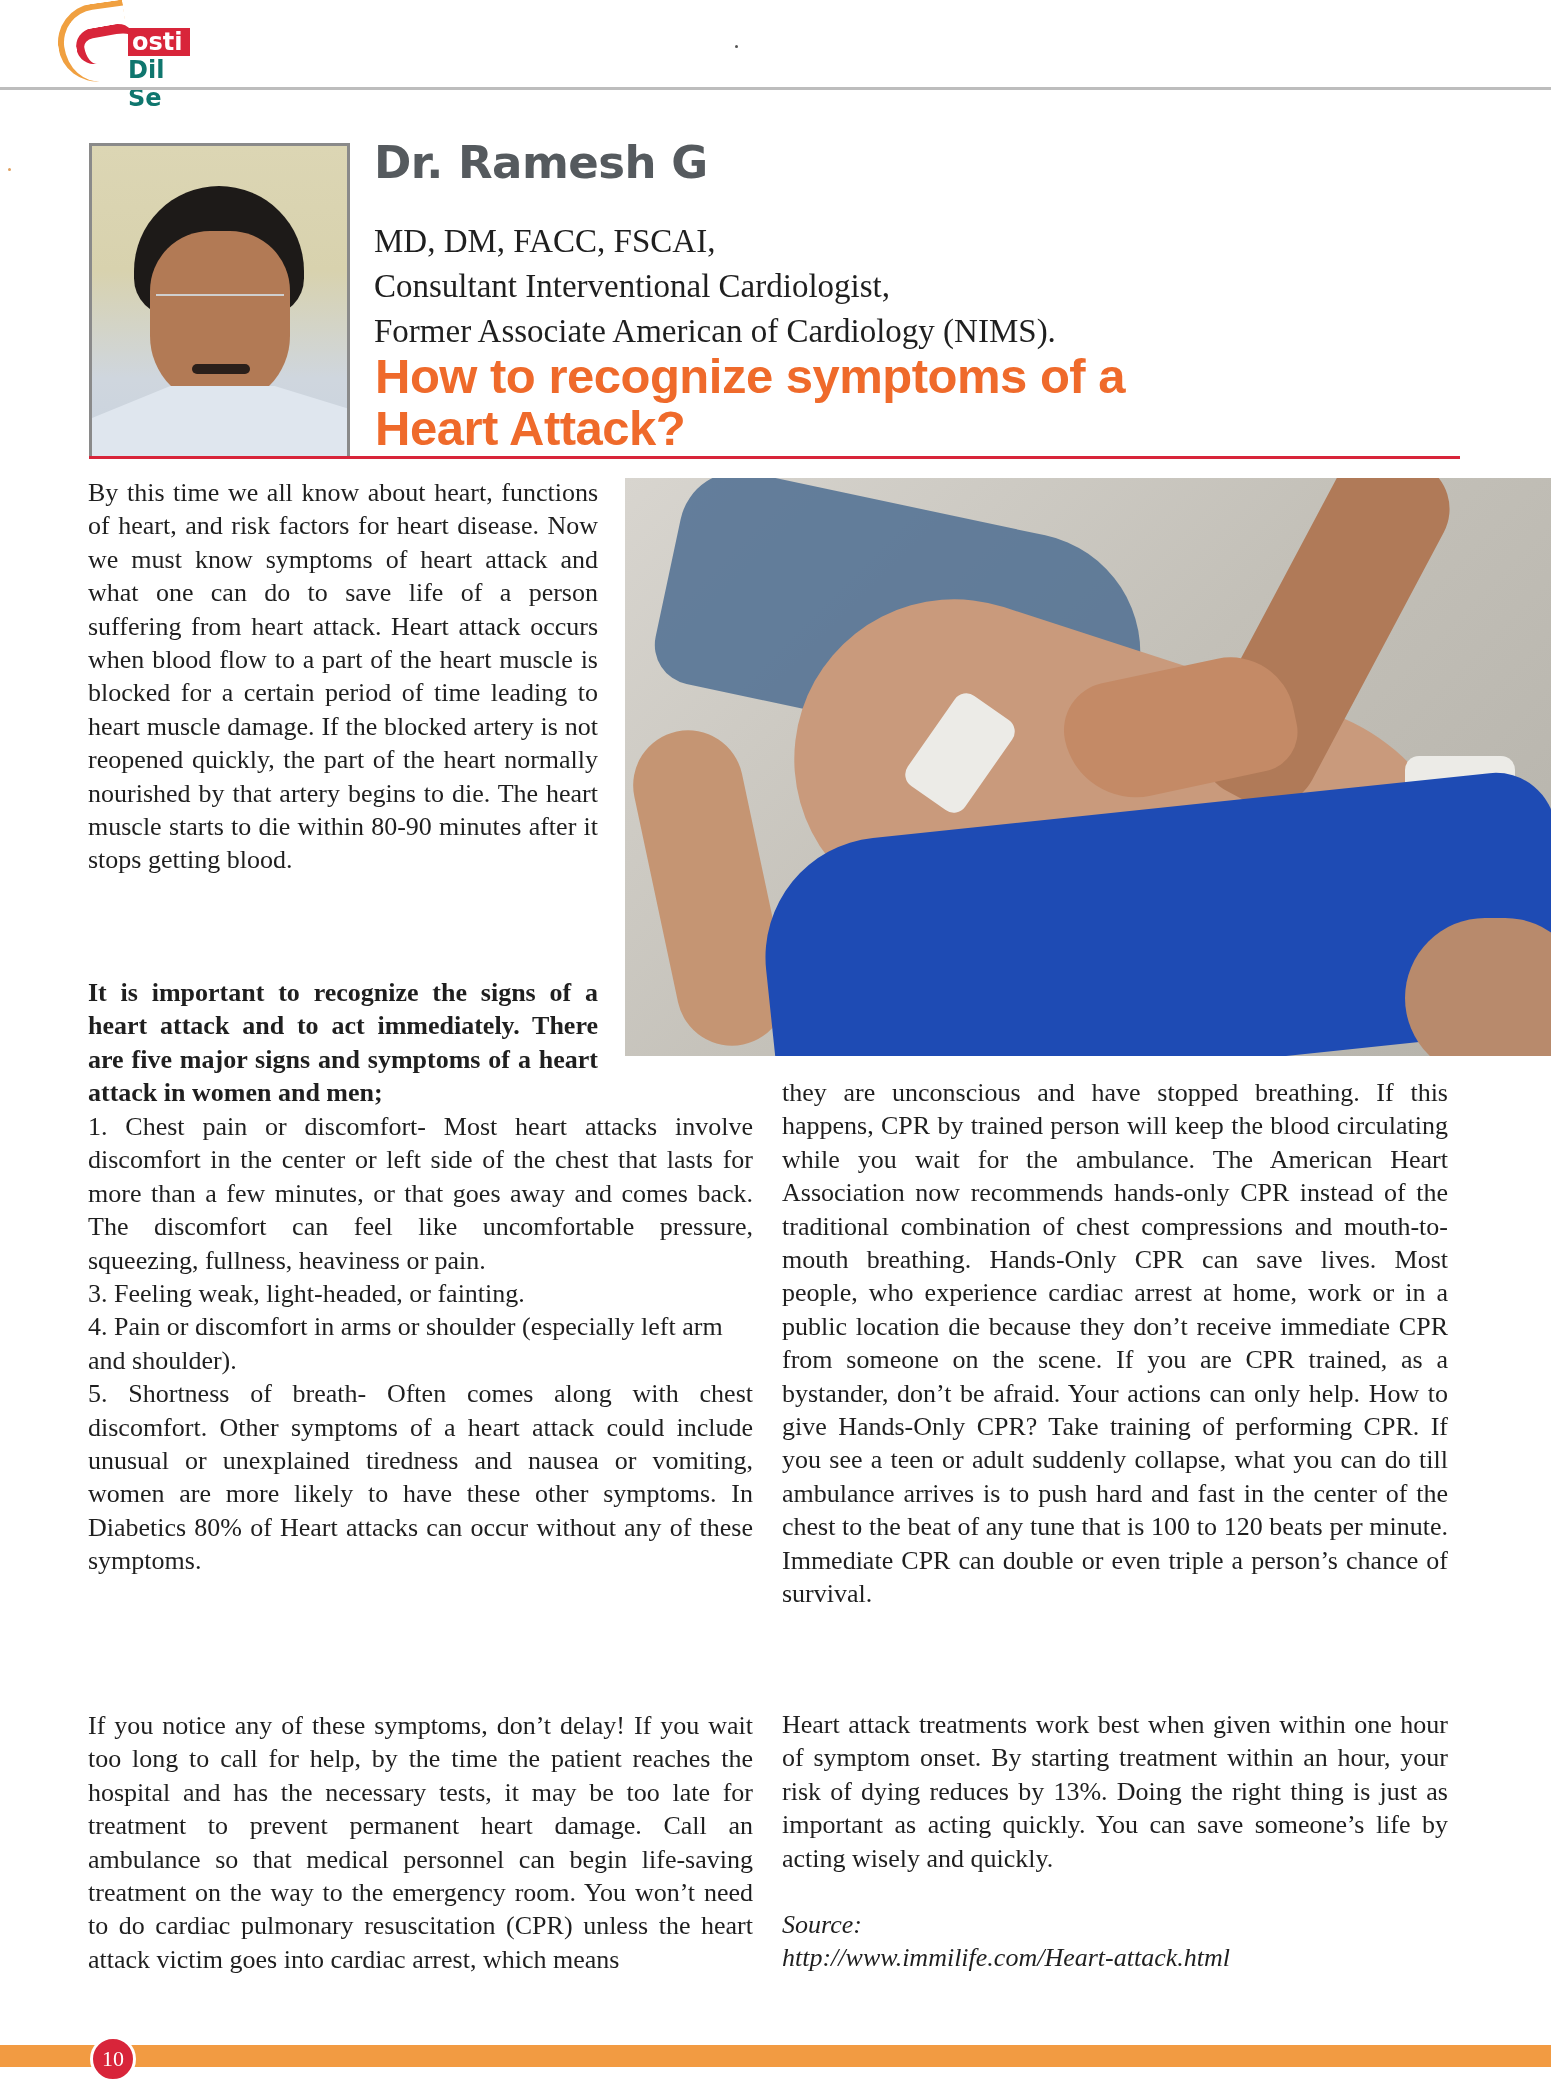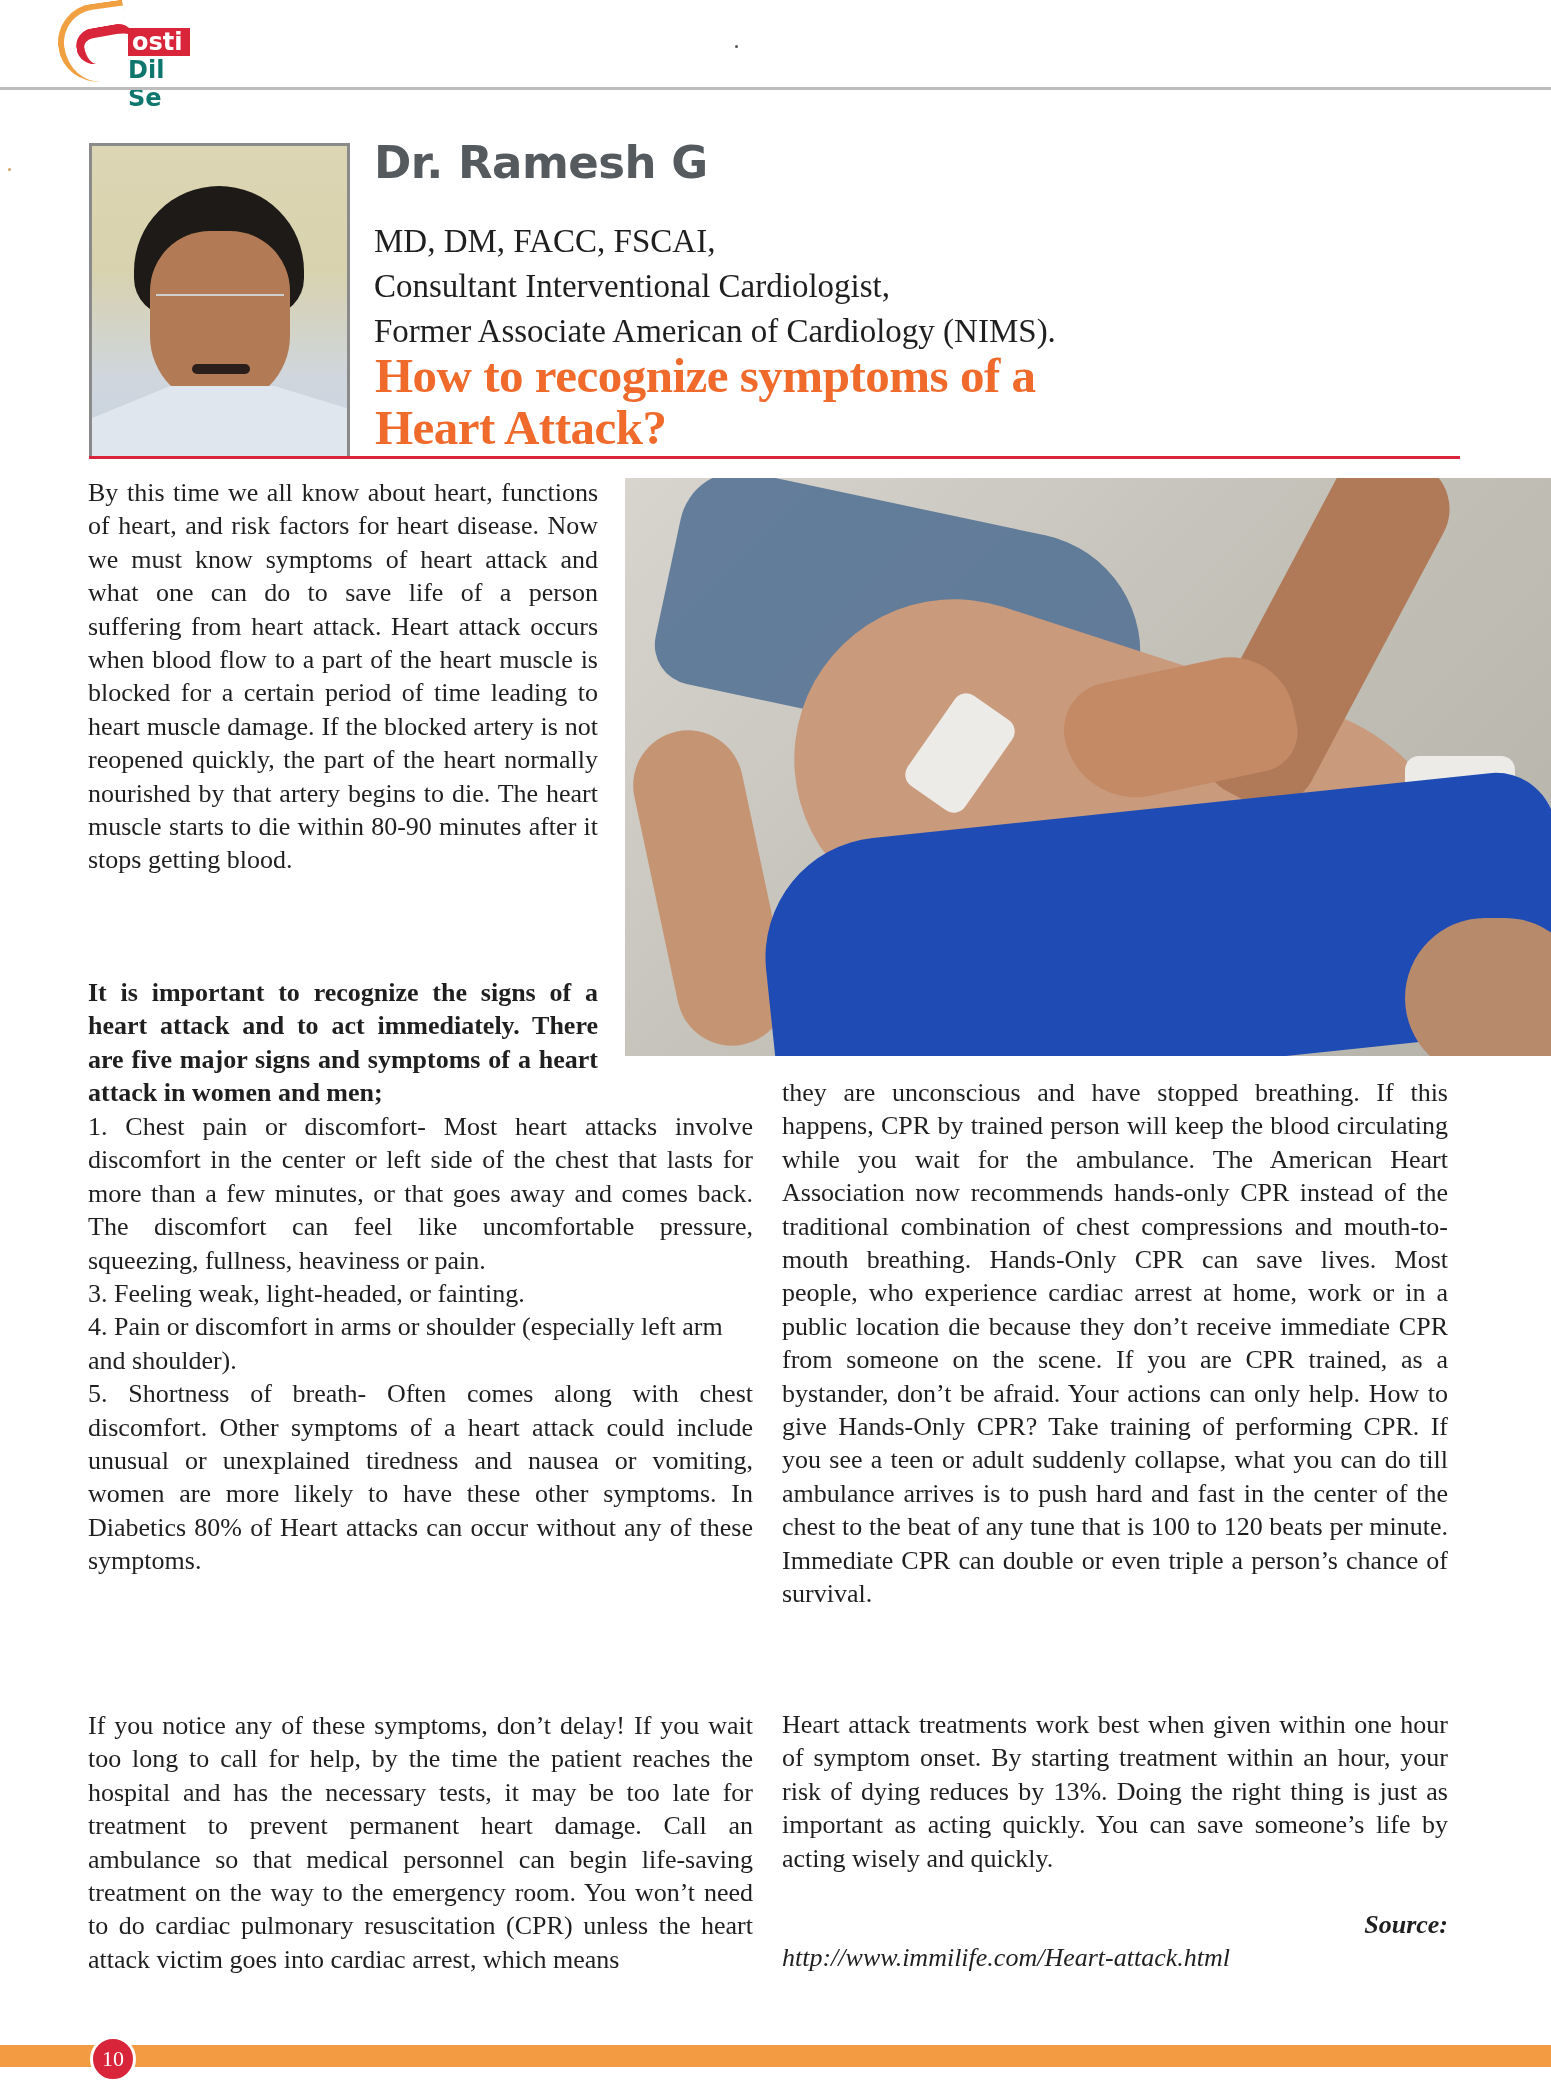--- a/index.html
+++ b/index.html
@@ -22,34 +22,34 @@
   .author-photo .glasses { position: absolute; left: 64px; top: 148px; width: 128px; height: 22px; border-top: 2px solid #cfcfcf; }
   .author-photo .mustache { position: absolute; left: 100px; top: 218px; width: 58px; height: 10px; background: #2a1f1a; border-radius: 8px; }
   .author-photo .shirt { position: absolute; left: 0; top: 240px; width: 261px; height: 80px; background: #dfe6ee; clip-path: polygon(0 40%, 30% 0, 70% 0, 100% 30%, 100% 100%, 0 100%); }
 
   .author-name { position: absolute; left: 374px; top: 136px; font-family: "DejaVu Sans", sans-serif; font-weight: bold; font-size: 45px; color: #555a5e; letter-spacing: -0.5px; }
   .credential { position: absolute; left: 374px; font-family: "Liberation Serif", serif; font-size: 33px; color: #1f1f1f; white-space: nowrap; }
   .cred-1 { top: 223px; }
   .cred-2 { top: 268px; }
   .cred-3 { top: 313px; }
 
-  .article-title { position: absolute; left: 375px; top: 350px; width: 950px; font-family: Liberation Serif, serif; font-weight: bold; font-size: 49px; line-height: 52px; color: #ef6a2b; letter-spacing: -0.5px; }
+  .article-title { position: absolute; left: 375px; top: 350px; width: 950px; font-family: Liberation Sans, sans-serif; font-weight: bold; font-size: 49px; line-height: 52px; color: #ef6a2b; letter-spacing: -0.5px; }
   .title-rule { position: absolute; left: 89px; top: 456px; width: 1371px; height: 3px; background: #d8253a; }
 
   
   .col { position: absolute; font-size: 26px; line-height: 33.4px; text-align: justify; color: #1f1f1f; }
   .col p { margin: 0; }
   .col .gap { height: 33px; }
   .col-left-top { left: 88px; top: 476px; width: 510px; }
   .col-bold { left: 88px; top: 976px; width: 510px; font-weight: bold; }
   .col-list { left: 88px; top: 1110px; width: 665px; }
   .col-bottom-left { left: 88px; top: 1709px; width: 665px; }
   .col-right { left: 782px; top: 1076px; width: 666px; }
   .col-right-2 { left: 782px; top: 1708px; width: 666px; }
-  .source-label { font-style: italic; font-weight: bold; text-align: right; }
+  .source-label { font-style: italic; font-weight: normal; text-align: left; }
   .source-url { font-style: italic; text-align: left; }
 
   
   .cpr-photo { position: absolute; left: 625px; top: 478px; width: 926px; height: 578px; background: #c9c6bf; overflow: hidden; }
   .cpr-photo .floor { position: absolute; inset: 0; background: linear-gradient(135deg, #d8d5cf 0%, #c3c0b8 50%, #b5b2aa 100%); }
   .cpr-photo .jeans { position: absolute; left: 40px; top: 30px; width: 480px; height: 220px; background: #4f6e92; border-radius: 60px 120px 60px 40px; transform: rotate(12deg); opacity: 0.85; }
   .cpr-photo .torso { position: absolute; left: 160px; top: 180px; width: 700px; height: 320px; background: #c99a7c; border-radius: 160px 200px 120px 160px; transform: rotate(18deg); }
   .cpr-photo .arm-l { position: absolute; left: 30px; top: 250px; width: 110px; height: 320px; background: #c59573; border-radius: 60px; transform: rotate(-12deg); }
   .cpr-photo .shirt { position: absolute; left: 140px; top: 330px; width: 800px; height: 260px; background: #1e4bb4; border-radius: 120px 60px 0 0; transform: rotate(-6deg); }
   .cpr-photo .rescuer-arm { position: absolute; left: 640px; top: -40px; width: 120px; height: 380px; background: #b07a58; border-radius: 50px; transform: rotate(28deg); }

